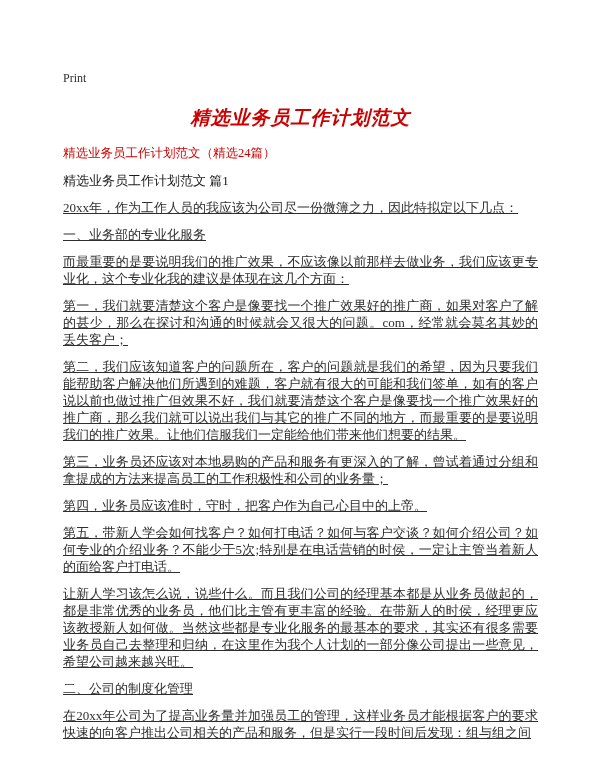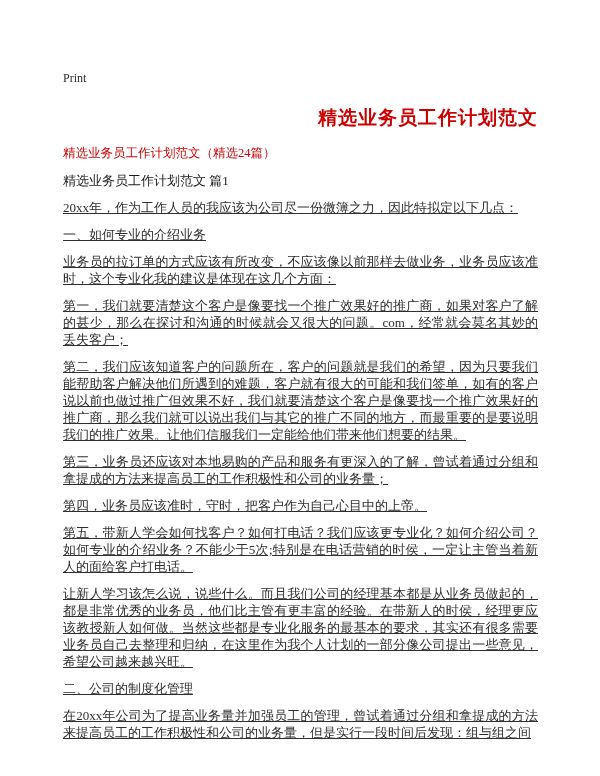--- a/index.html
+++ b/index.html
@@ -21,25 +21,26 @@
   }
   .print-label {
     font-size: 12px;
     line-height: 14px;
     color: #2e2e2e;
     display: inline-block;
     cursor: pointer;
   }
   .doc-title {
     margin-top: 20px;
-    text-align: right;
+    text-align: center;
     font-size: 19px;
     font-weight: bold;
     line-height: 23px;
     letter-spacing: 1px;
+    font-style: italic;
   }
   .doc-subtitle {
     margin-top: 16px;
     font-size: 12.5px;
     font-weight: normal;
     line-height: 16px;
   }
   .section-heading {
     margin-top: 11px;
     font-size: 13px;
@@ -65,24 +66,24 @@
   <span class="print-label">Print</span>
 
   <div class="doc-title" style="color: rgb(204, 0, 0);">精选业务员工作计划范文</div>
 
   <div class="doc-subtitle" style="color: rgb(204, 0, 0);">精选业务员工作计划范文（精选24篇）</div>
 
   <div class="section-heading">精选业务员工作计划范文 篇1</div>
 
   <div class="body-text">
     <p>20xx年，作为工作人员的我应该为公司尽一份微簿之力，因此特拟定以下几点：</p>
-    <p>一、如何专业的介绍业务</p>
-    <p>业务员的拉订单的方式应该有所改变，不应该像以前那样去做业务，业务员应该准时，这个专业化我的建议是体现在这几个方面：</p>
+    <p>一、业务部的专业化服务</p>
+    <p>而最重要的是要说明我们的推广效果，不应该像以前那样去做业务，我们应该更专业化，这个专业化我的建议是体现在这几个方面：</p>
     <p>第一，我们就要清楚这个客户是像要找一个推广效果好的推广商，如果对客户了解的甚少，那么在探讨和沟通的时候就会又很大的问题。com，经常就会莫名其妙的丢失客户；</p>
     <p>第二，我们应该知道客户的问题所在，客户的问题就是我们的希望，因为只要我们能帮助客户解决他们所遇到的难题，客户就有很大的可能和我们签单，如有的客户说以前也做过推广但效果不好，我们就要清楚这个客户是像要找一个推广效果好的推广商，那么我们就可以说出我们与其它的推广不同的地方，而最重要的是要说明我们的推广效果。让他们信服我们一定能给他们带来他们想要的结果。</p>
     <p>第三，业务员还应该对本地易购的产品和服务有更深入的了解，曾试着通过分组和拿提成的方法来提高员工的工作积极性和公司的业务量；</p>
     <p>第四，业务员应该准时，守时，把客户作为自己心目中的上帝。</p>
-    <p>第五，带新人学会如何找客户？如何打电话？我们应该更专业化？如何介绍公司？如何专业的介绍业务？不能少于5次;特别是在电话营销的时侯，一定让主管当着新人的面给客户打电话。</p>
+    <p>第五，带新人学会如何找客户？如何打电话？如何与客户交谈？如何介绍公司？如何专业的介绍业务？不能少于5次;特别是在电话营销的时侯，一定让主管当着新人的面给客户打电话。</p>
     <p>让新人学习该怎么说，说些什么。而且我们公司的经理基本都是从业务员做起的，都是非常优秀的业务员，他们比主管有更丰富的经验。在带新人的时侯，经理更应该教授新人如何做。当然这些都是专业化服务的最基本的要求，其实还有很多需要业务员自己去整理和归纳，在这里作为我个人计划的一部分像公司提出一些意见，希望公司越来越兴旺。</p>
     <p>二、公司的制度化管理</p>
-    <p>在20xx年公司为了提高业务量并加强员工的管理，曾试着通过分组和拿提成的方法来提高员工的工作积极性和公司的业务量，但是实行一段时间后发现：组与组之间</p>
+    <p>在20xx年公司为了提高业务量并加强员工的管理，这样业务员才能根据客户的要求快速的向客户推出公司相关的产品和服务，但是实行一段时间后发现：组与组之间</p>
   </div>
 </div>
 
 </body></html>

